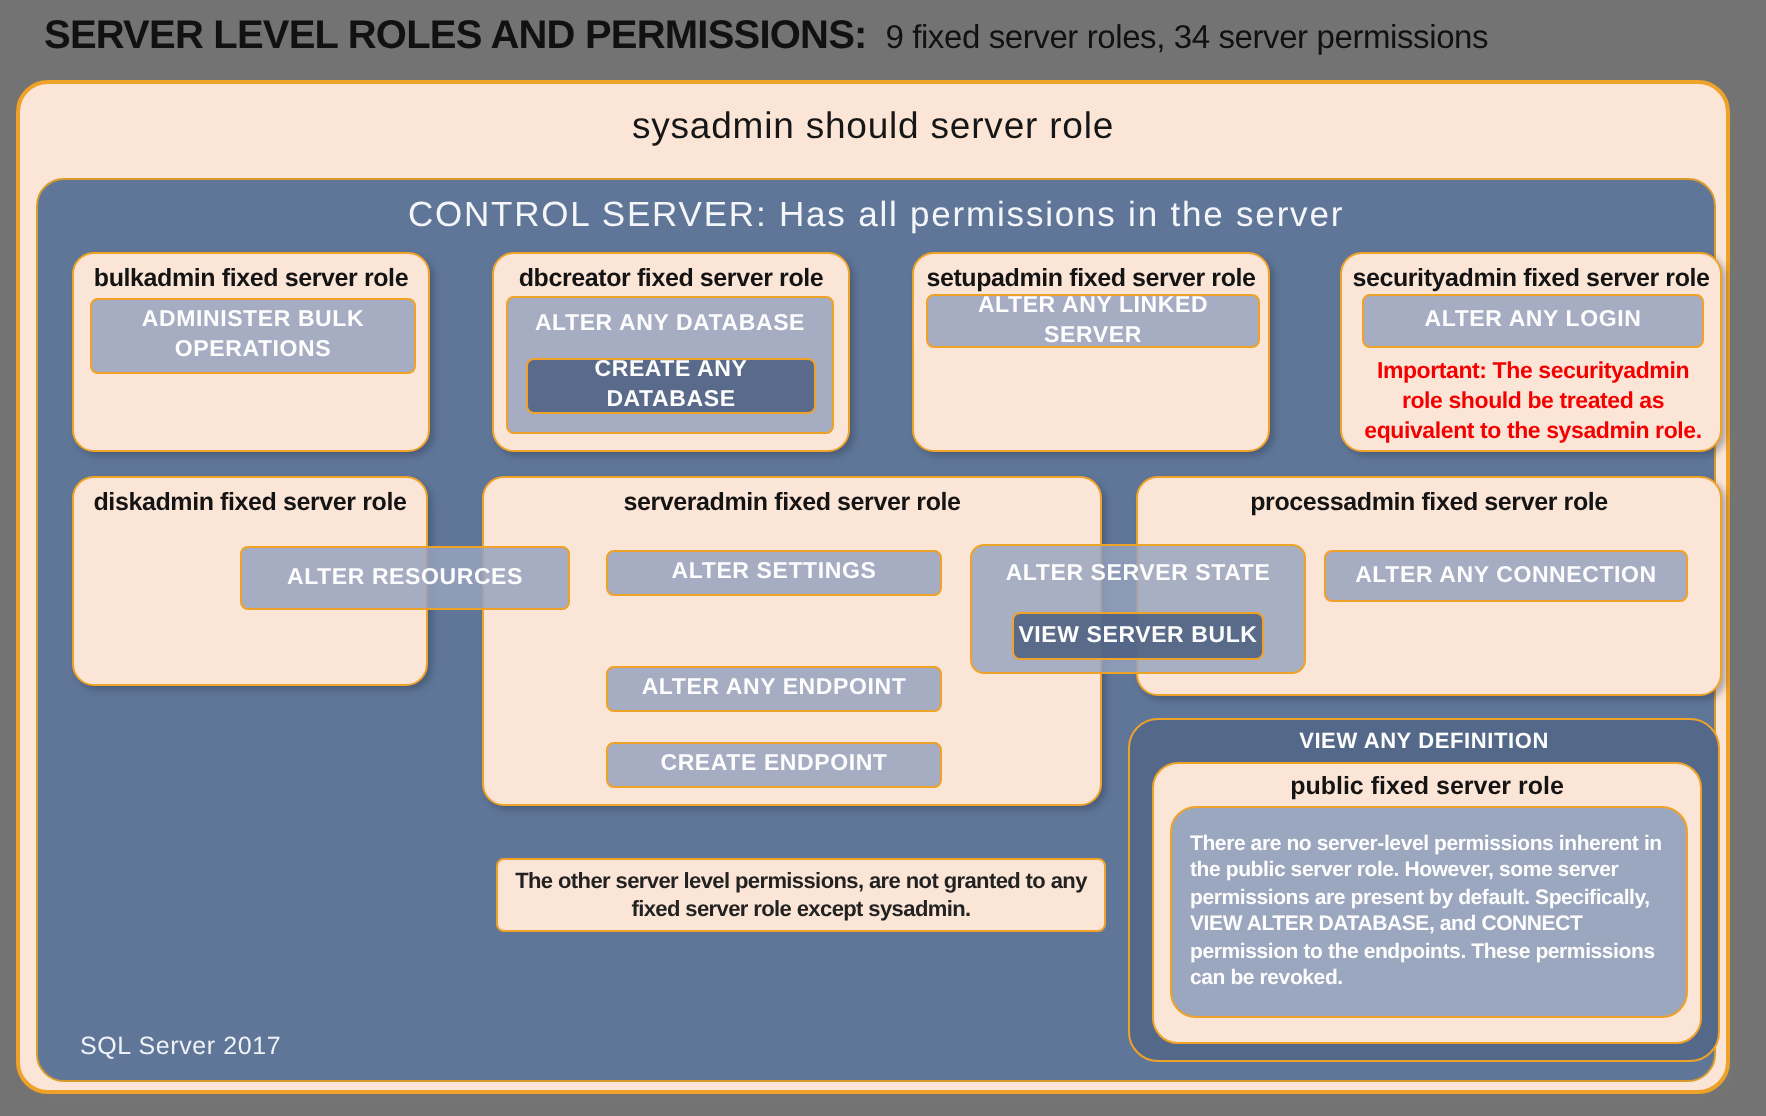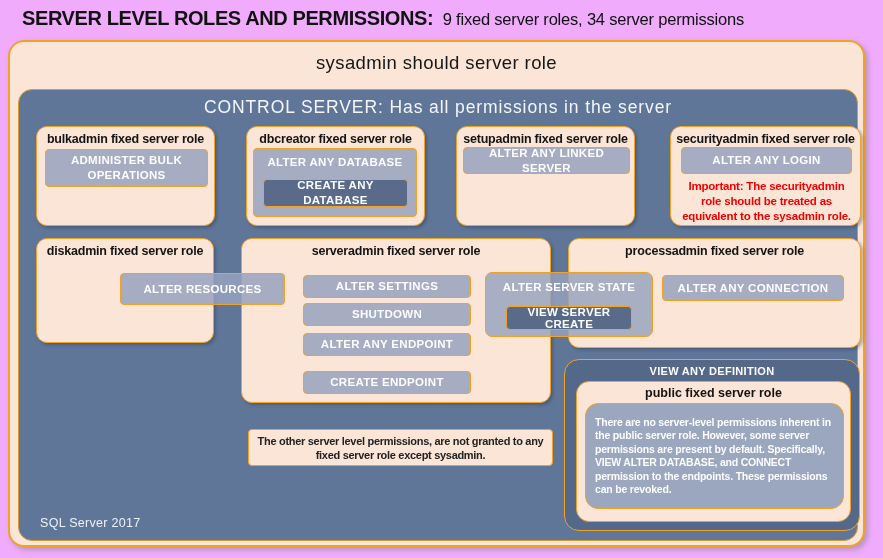--- a/index.html
+++ b/index.html
@@ -1,20 +1,20 @@
 <!DOCTYPE html>
 <html><head>
 <meta charset="utf-8">
 <style>
   * { margin: 0; padding: 0; box-sizing: border-box; }
   html, body { background: #ffffff; }
   .page {
     position: relative;
     width: 883px; height: 558px;
-    background: #f0abfc;
+    background: #737373;
     font-family: "Liberation Sans", sans-serif;
     overflow: hidden;
   }
   
   .title-row {
     position: absolute; left: 22px; top: 7px;
     white-space: nowrap;
   }
   .title-main {
     font-size: 20px; font-weight: bold; color: #111111;
@@ -224,35 +224,34 @@
         <div class="warning-text">Important: The securityadmin role should be treated as equivalent to the sysadmin role.</div>
       </div>
 
       <div class="role box-diskadmin">
         <div class="role-header">diskadmin fixed server role</div>
       </div>
 
       <div class="role box-serveradmin">
         <div class="role-header">serveradmin fixed server role</div>
         <div class="perm perm-alter-settings">ALTER SETTINGS</div>
-        <div class="perm perm-shutdown">SHUTDOWN</div>
         <div class="perm perm-alter-endpoint">ALTER ANY ENDPOINT</div>
         <div class="perm perm-create-endpoint">CREATE ENDPOINT</div>
       </div>
 
       <div class="role box-processadmin">
         <div class="role-header">processadmin fixed server role</div>
         <div class="perm perm-connection">ALTER ANY CONNECTION</div>
       </div>
 
       <div class="perm perm-alter-resources">ALTER RESOURCES</div>
 
       <div class="perm-group group-server-state">
         <div class="perm-group-label">ALTER SERVER STATE</div>
-        <div class="perm-nested perm-view-state">VIEW SERVER CREATE</div>
+        <div class="perm-nested perm-view-state">VIEW SERVER BULK</div>
       </div>
 
       <div class="note-box">The other server level permissions, are not granted to any fixed server role except sysadmin.</div>
 
       <div class="definition-box">
         <div class="definition-label">VIEW ANY DEFINITION</div>
         <div class="public-box">
           <div class="public-header">public fixed server role</div>
           <div class="public-note">There are no server-level permissions inherent in the public server role. However, some server permissions are present by default. Specifically, VIEW ALTER DATABASE, and CONNECT permission to the endpoints. These permissions can be revoked.</div>
         </div>

